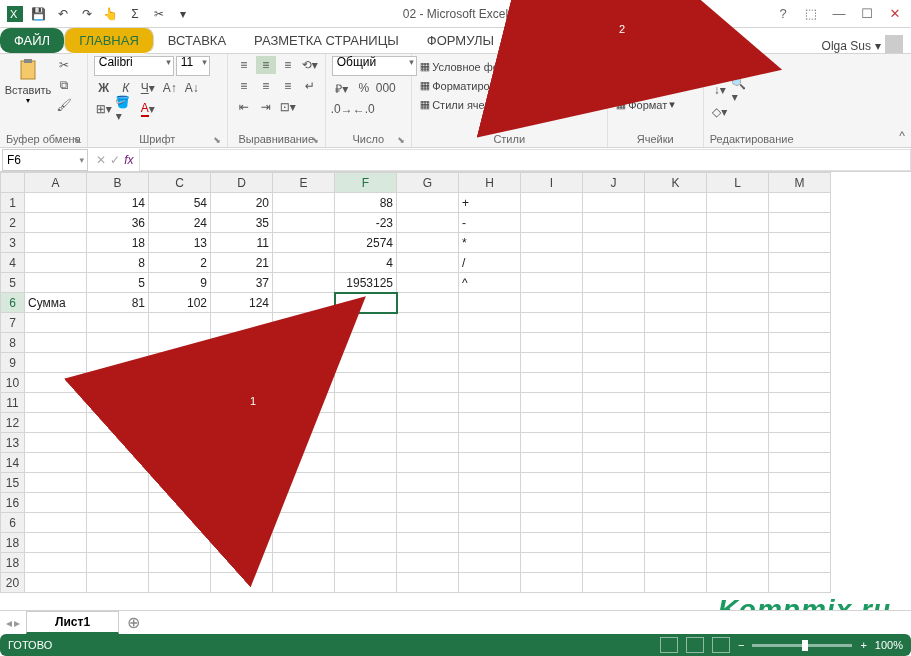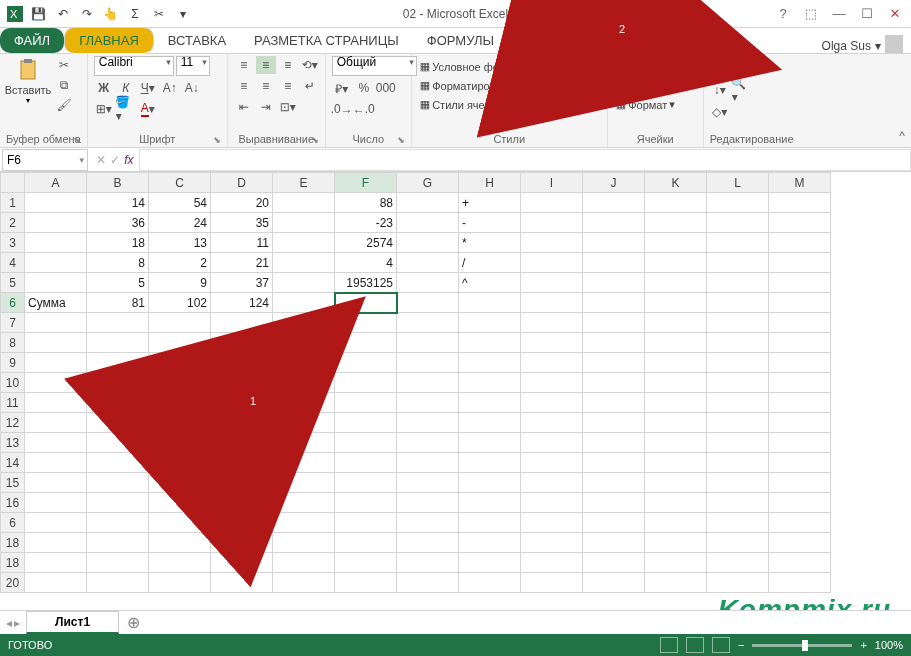--- a/index.html
+++ b/index.html
@@ -46,21 +46,21 @@
 .grid .row-h { background: #f0f0f0; color: #444; text-align: center; width: 24px; height: 20px; cursor: pointer; }
 .grid td.cell { height: 20px; padding: 0 3px; text-align: right; color: #222; cursor: cell; }
 .grid td.cell.left { text-align: left; }
 .grid td.selected { outline: 2px solid #217346; outline-offset: -1px; background: #fff; }
 .grid .row-h.sel, .grid .col-h.sel { background: #d8e8dc; color: #217346; }
 .sheet-tabs { height: 24px; border-top: 1px solid #d4d4d4; display: flex; align-items: center; background: #fff; position: absolute; bottom: 22px; left: 0; right: 0; }
 .sheet-nav { display: flex; gap: 2px; padding: 0 6px; color: #999; }
 .sheet-tab { padding: 3px 28px; border: 1px solid #ccc; border-bottom: none; font-size: 12px; background: #fff; cursor: pointer; }
 .sheet-tab.active { border-bottom: 2px solid #217346; font-weight: bold; }
 .sheet-add { padding: 0 8px; color: #888; cursor: pointer; font-size: 16px; }
-.status-bar { position: absolute; bottom: 0; left: 0; right: 0; height: 22px; background: #217346; color: #fff; display: flex; align-items: center; padding: 0 8px; font-size: 11px; }
+.status-bar { position: absolute; bottom: 0; left: 0; right: 0; height: 22px; background: #217346; color: #fff; display: flex; align-items: center; padding: 0 8px; font-size: 11px; border-radius: 6px; }
 .status-right { margin-left: auto; display: flex; align-items: center; gap: 8px; }
 .view-btn { width: 18px; height: 16px; border: 1px solid rgba(255,255,255,0.5); cursor: pointer; }
 .zoom-slider { width: 100px; height: 3px; background: rgba(255,255,255,0.5); position: relative; }
 .zoom-slider::before { content: ""; position: absolute; left: 50%; top: -4px; width: 6px; height: 11px; background: #fff; }
 .arrow { position: absolute; z-index: 50; }
 .arrow svg { overflow: visible; }
 .step-badge { position: absolute; width: 22px; height: 22px; background: #b01818; border-radius: 50%; color: #fff; font-size: 11px; display: flex; align-items: center; justify-content: center; z-index: 51; }
 .watermark { position: absolute; right: 20px; bottom: 30px; font-size: 28px; font-style: italic; font-weight: bold; color: #1a9960; text-shadow: 1px 1px 0 #fff, -1px -1px 0 #fff; letter-spacing: 1px; }
 .icon-svg { width: 16px; height: 16px; }
 </style>

